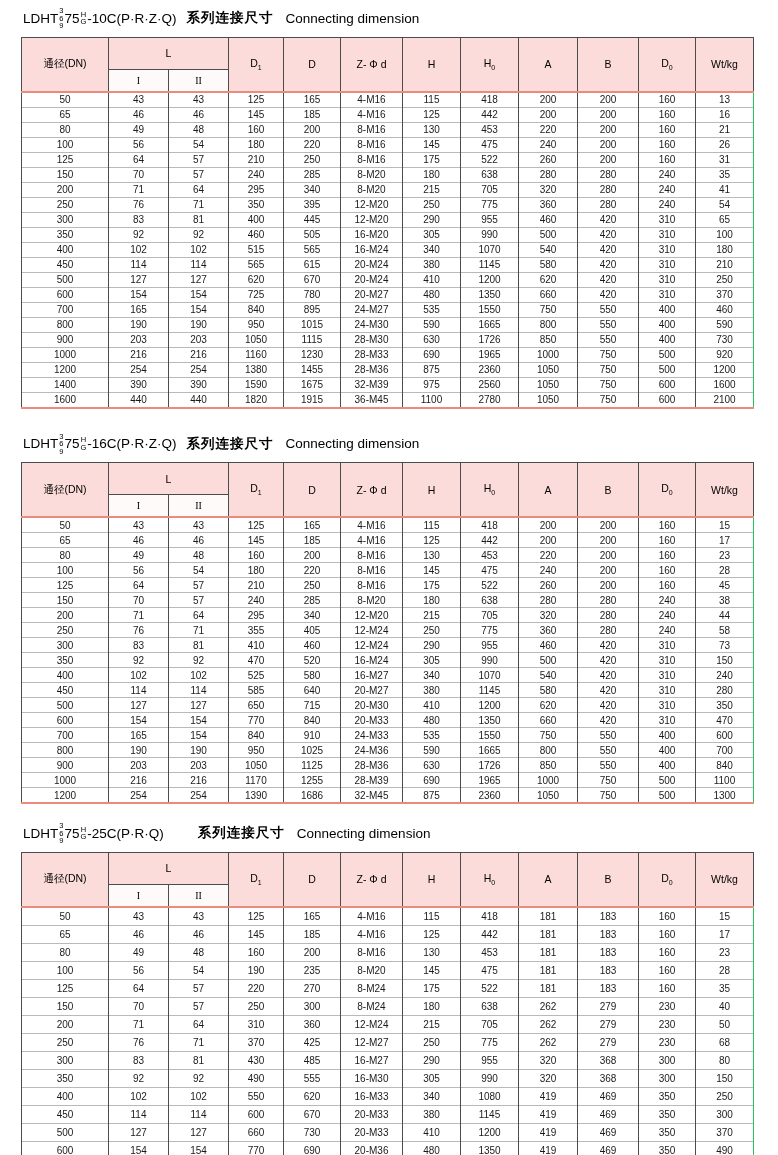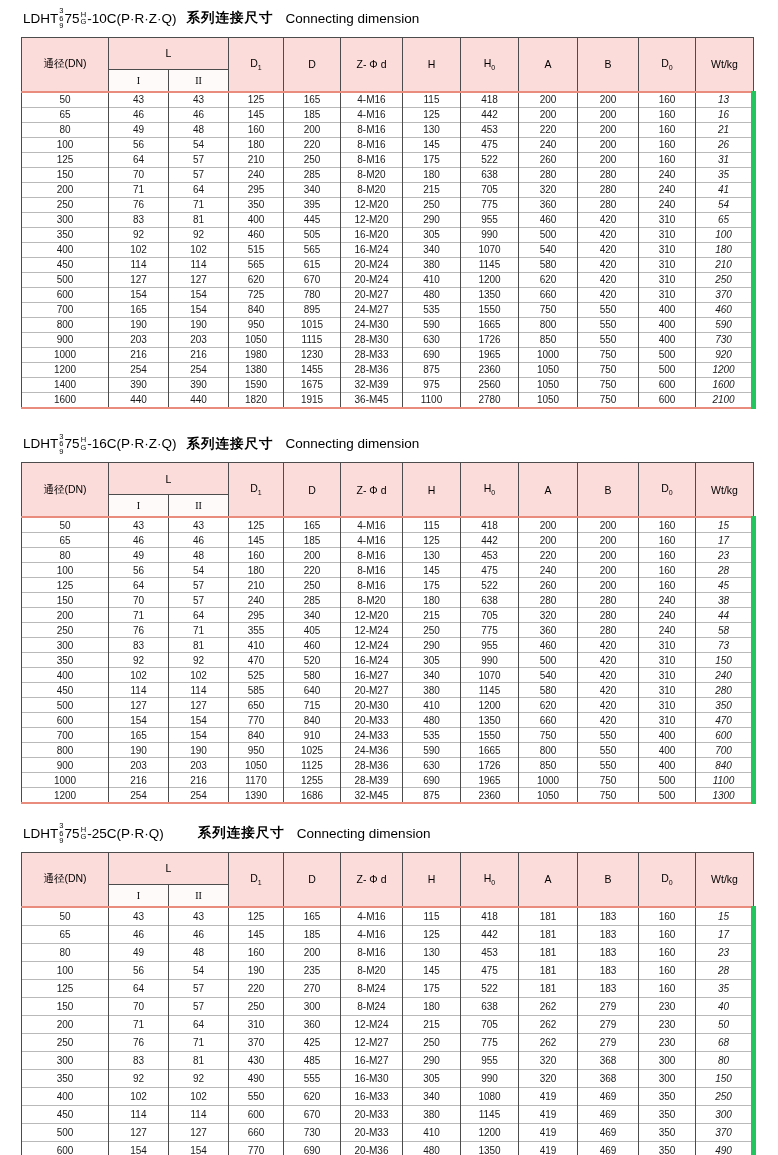--- a/index.html
+++ b/index.html
@@ -68,21 +68,21 @@
   tbody td {
     padding: 0;
     height: 14px;
     text-align: center;
     font-size: 10px;
     color: #1a1a1a;
     border-left: 1px solid #4c4c4c;
     border-top: 1px solid #b9b9b9;
     overflow: hidden;
   }
-  tbody td:last-child { border-right: 5px solid #22c55e; font-style: italic; }
+  tbody td:last-child { border-right: 1px solid #22c55e; }
   tbody tr:first-child td { border-top: none; }
   tbody tr:last-child td { border-bottom: 2px solid #e98b7d; }
   .t3 tbody td { height: 17px; }
   
   .block-2 { margin-top: 24px; }
   .block-3 { margin-top: 18px; }
 </style>
 </head>
 <body>
 
@@ -360,21 +360,21 @@
             <td>1726</td>
             <td>850</td>
             <td>550</td>
             <td>400</td>
             <td>730</td>
           </tr>
           <tr>
             <td>1000</td>
             <td>216</td>
             <td>216</td>
-            <td>1980</td>
+            <td>1160</td>
             <td>1230</td>
             <td>28-M33</td>
             <td>690</td>
             <td>1965</td>
             <td>1000</td>
             <td>750</td>
             <td>500</td>
             <td>920</td>
           </tr>
           <tr>

